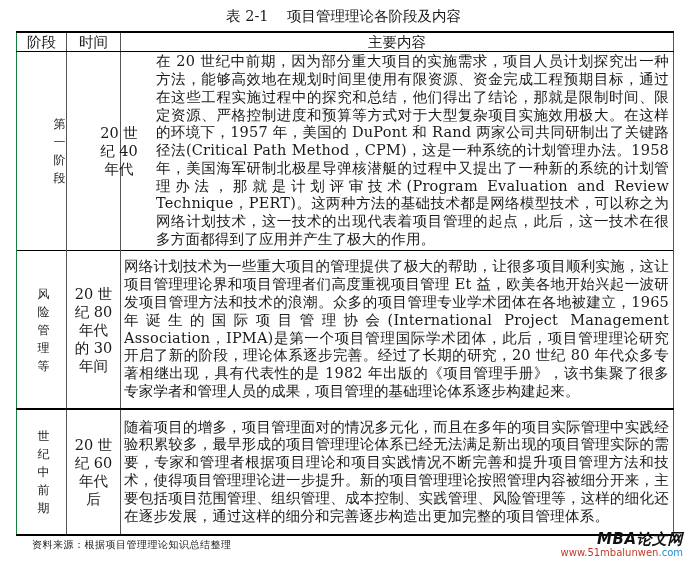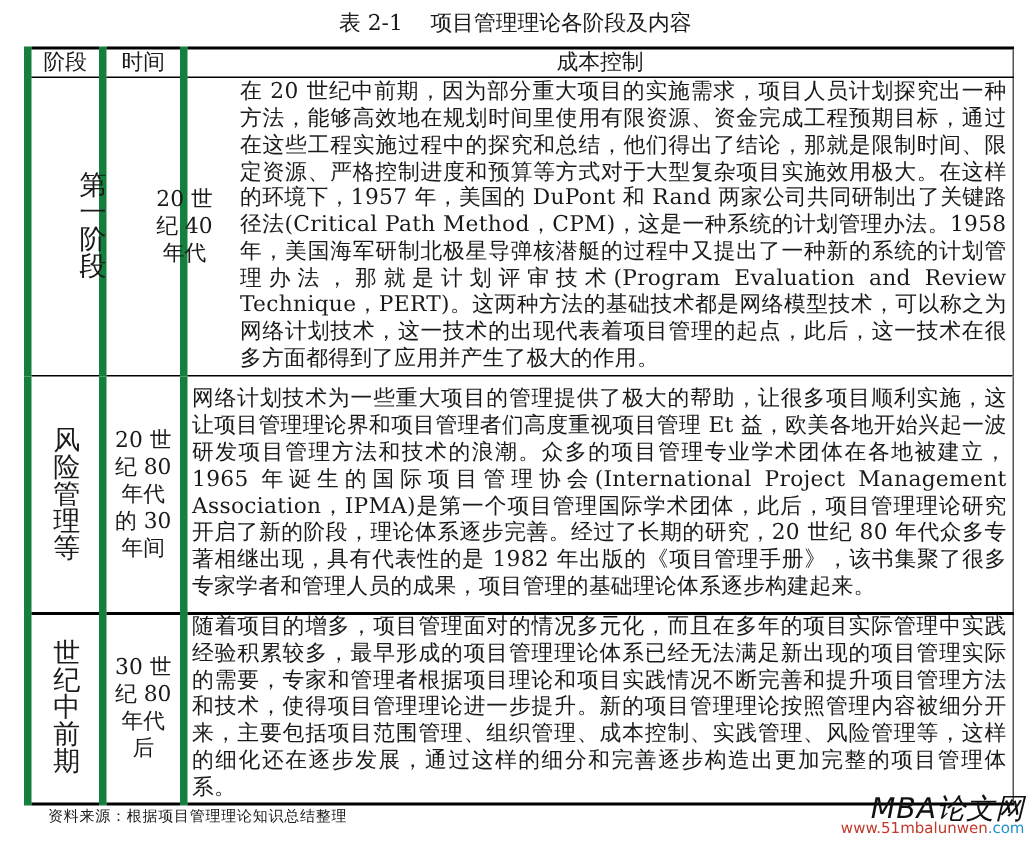--- a/index.html
+++ b/index.html
@@ -16,52 +16,52 @@
   table.main {
     position: absolute; left: 16px; top: 31px;
     width: 657px; border-collapse: collapse; table-layout: fixed;
     border-top: 2px solid #000; border-bottom: 2px solid #000;
     border-left: 1px solid #333; border-right: 1px solid #333;
   }
   table.main col.c1 { width: 50px; }
   table.main col.c2 { width: 54px; }
   table.main col.c3 { width: 553px; }
   table.main th, table.main td {
-    border-left: 5px solid #15803d; border-right: 1px solid #555;
+    border-left: 1px solid #15803d; border-right: 1px solid #555;
     padding: 0; vertical-align: middle;
   }
   table.main th {
     font-weight: normal; font-size: 14.5px; line-height: 18px;
     height: 18px; border-bottom: 1px solid #000; text-align: center;
   }
   table.main tr.r1 td { height: 198px; padding-left: 32px; }
   table.main tr.r2 td { height: 157px; border-top: 1px solid #000; }
   table.main tr.r3 td { height: 124px; border-top: 2px solid #000; }
   .stage {
     width: 16px; margin: 4px auto; text-align: right;
-    font-size: 18px; line-height: 18px; word-break: break-all;
+    font-size: 12px; line-height: 18px; word-break: break-all;
   }
   .period {
     width: 40px; margin: 0 auto; text-align: center;
     font-size: 14.5px; line-height: 18px;
   }
   .content {
     font-size: 14.5px; line-height: 17.8px; padding: 0 4px 0 3px;
     text-align: justify; letter-spacing: 0.2px;
   }
   .source {
     position: absolute; left: 32px; top: 536px;
     font-size: 10px; line-height: 18px; letter-spacing: 0.5px;
   }
   .wm {
     position: absolute; right: 4px; top: 531px; text-align: right;
     font-family: "DejaVu Sans", "Liberation Sans", sans-serif;
   }
   .wm-title {
-    font-size: 19px; font-weight: normal; font-style: italic; color: #111;
+    font-size: 15px; font-weight: bold; font-style: italic; color: #111;
     line-height: 16px; letter-spacing: 0.5px;
   }
   .wm-url {
     font-size: 10px; color: #c0392b; line-height: 12px;
   }
   .wm-url .tld { color: #1f8fcf; }
 </style>
 </head>
 <body>
 
@@ -70,21 +70,21 @@
 <table class="main">
   <colgroup>
       <col class="c1">
       <col class="c2">
       <col class="c3">
     </colgroup>
   <thead>
     <tr>
       <th>阶段</th>
       <th>时间</th>
-      <th>成本控制</th>
+      <th>主要内容</th>
     </tr>
   </thead>
   <tbody>
     <tr class="r1">
       <td>
           <div class="stage">第一阶段</div>
         </td>
       <td>
           <div class="period">20 世纪 40 年代</div>
         </td>
@@ -101,21 +101,21 @@
         </td>
       <td>
           <div class="content">网络计划技术为一些重大项目的管理提供了极大的帮助，让很多项目顺利实施，这让项目管理理论界和项目管理者们高度重视项目管理 Et 益，欧美各地开始兴起一波研发项目管理方法和技术的浪潮。众多的项目管理专业学术团体在各地被建立，1965 年诞生的国际项目管理协会(International Project Management Association，IPMA)是第一个项目管理国际学术团体，此后，项目管理理论研究开启了新的阶段，理论体系逐步完善。经过了长期的研究，20 世纪 80 年代众多专著相继出现，具有代表性的是 1982 年出版的《项目管理手册》，该书集聚了很多专家学者和管理人员的成果，项目管理的基础理论体系逐步构建起来。</div>
         </td>
     </tr>
     <tr class="r3">
       <td>
           <div class="stage">世纪中前期</div>
         </td>
       <td>
-          <div class="period">30 世纪 80 年代后</div>
+          <div class="period">20 世纪 60 年代后</div>
         </td>
       <td>
           <div class="content">随着项目的增多，项目管理面对的情况多元化，而且在多年的项目实际管理中实践经验积累较多，最早形成的项目管理理论体系已经无法满足新出现的项目管理实际的需要，专家和管理者根据项目理论和项目实践情况不断完善和提升项目管理方法和技术，使得项目管理理论进一步提升。新的项目管理理论按照管理内容被细分开来，主要包括项目范围管理、组织管理、成本控制、实践管理、风险管理等，这样的细化还在逐步发展，通过这样的细分和完善逐步构造出更加完整的项目管理体系。</div>
         </td>
     </tr>
   </tbody>
 </table>
 
 <div class="source">资料来源：根据项目管理理论知识总结整理</div>
 

